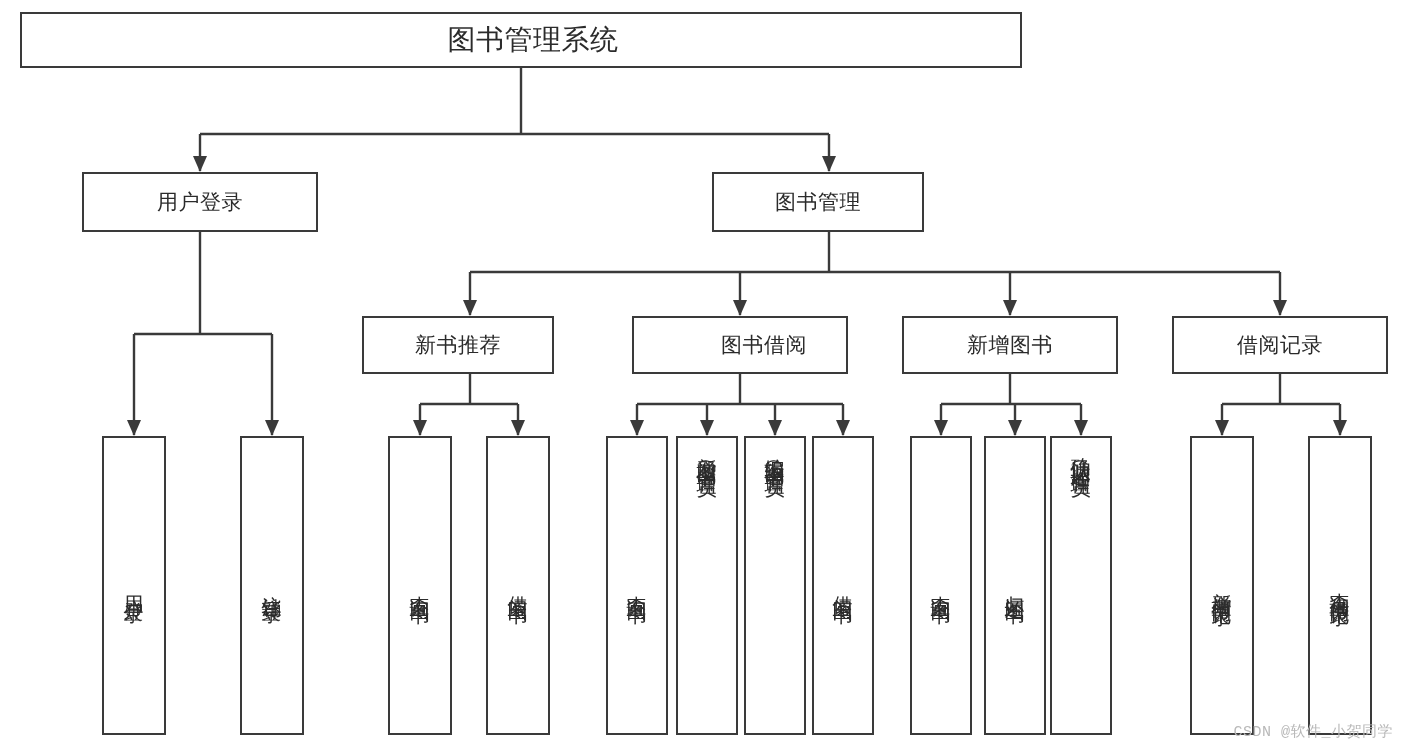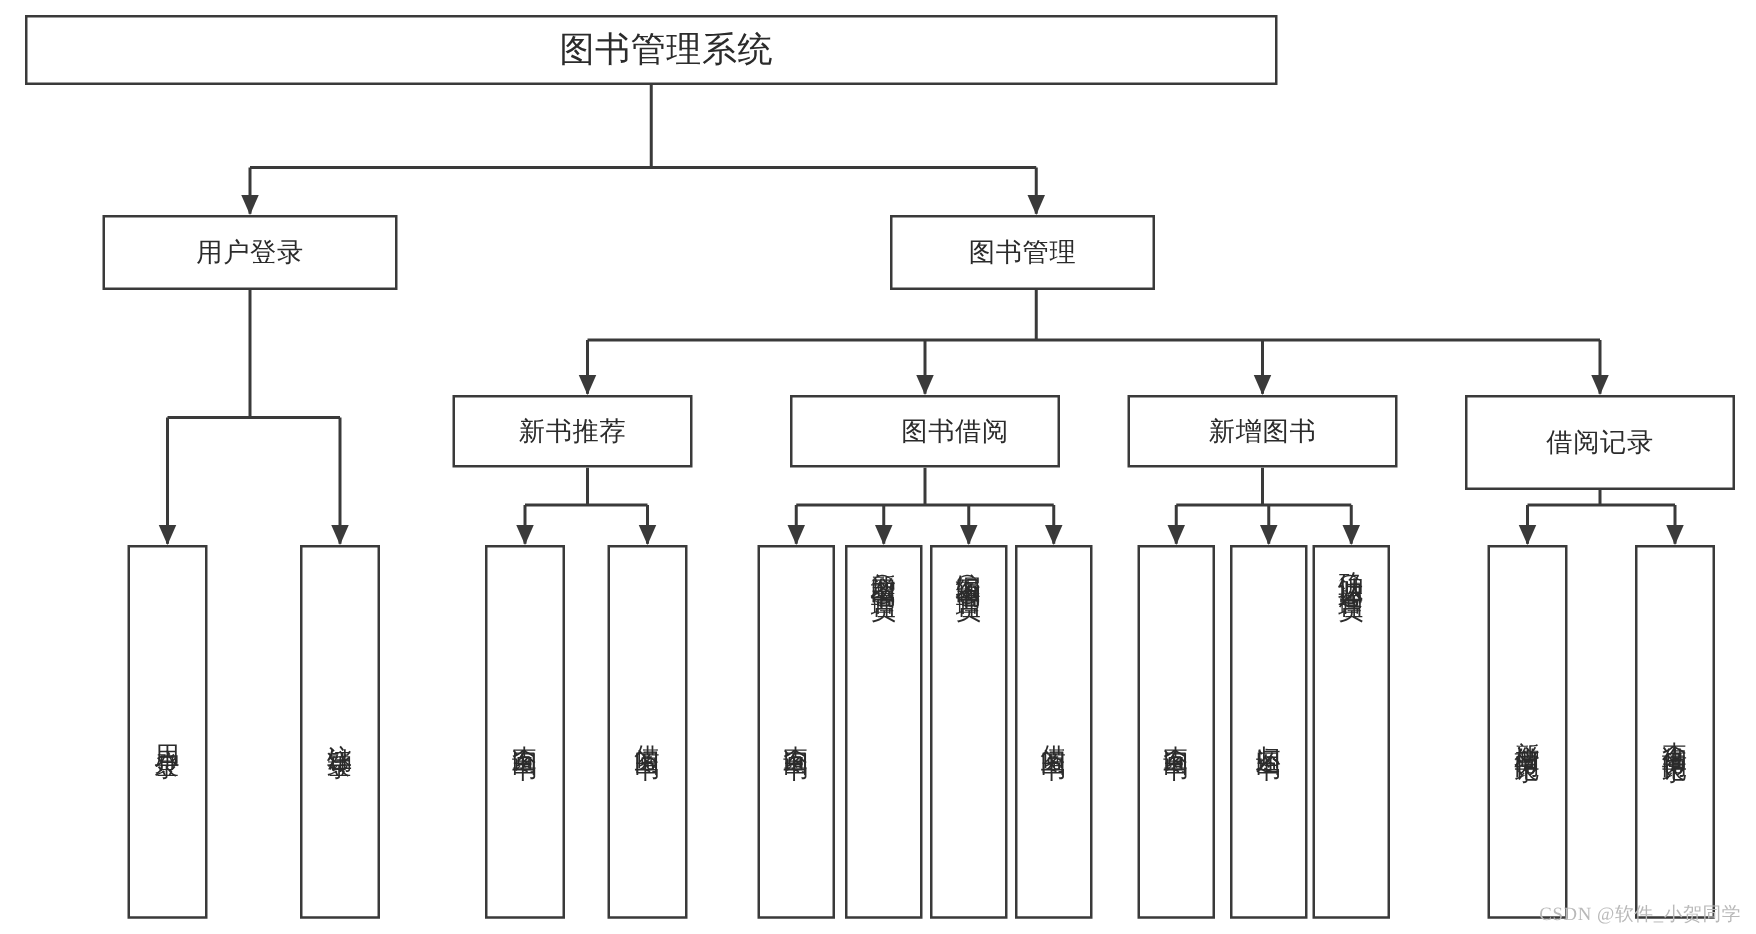--- a/index.html
+++ b/index.html
@@ -77,21 +77,21 @@
     stroke: none;
   }
   #watermark {
     position: absolute;
     right: 12px;
     bottom: 6px;
     font-size: 15px;
     color: #b9b9b9;
     letter-spacing: 0.5px;
     user-select: none;
-    font-family: Liberation Serif, serif;
+    font-family: Liberation Mono, monospace;
   }
 </style>
 </head>
 <body>
 
 <div id="diagram-root">
   <svg id="connectors" viewBox="0 0 1405 747" width="1405" height="747">
       <line x1="521" y1="68" x2="521" y2="134" class="conn-line"></line>
       <line x1="200" y1="134" x2="829" y2="134" class="conn-line"></line>
       <line x1="200" y1="134" x2="200" y2="171" class="conn-line"></line>
@@ -157,21 +157,21 @@
       </div>
       <div class="node-box node-level2" style="left: 362px; top: 316px; width: 192px; height: 58px;">
         <span class="node-label">新书推荐</span>
       </div>
       <div class="node-box node-level2" style="left: 632px; top: 316px; width: 216px; height: 58px; padding-left: 48px;">
         <span class="node-label">图书借阅</span>
       </div>
       <div class="node-box node-level2" style="left: 902px; top: 316px; width: 216px; height: 58px;">
         <span class="node-label">新增图书</span>
       </div>
-      <div class="node-box node-level2" style="left: 1172px; top: 316px; width: 216px; height: 76px;">
+      <div class="node-box node-level2" style="left: 1172px; top: 316px; width: 216px; height: 58px;">
         <span class="node-label">借阅记录</span>
       </div>
       <div class="node-box node-leaf leaf-center" style="left: 102px; top: 436px; width: 64px; height: 299px;">
         <span class="node-label">用户登录</span>
       </div>
       <div class="node-box node-leaf leaf-center" style="left: 240px; top: 436px; width: 64px; height: 299px;">
         <span class="node-label">注销登录</span>
       </div>
       <div class="node-box node-leaf leaf-center" style="left: 388px; top: 436px; width: 64px; height: 299px;">
         <span class="node-label">查询图书</span>

